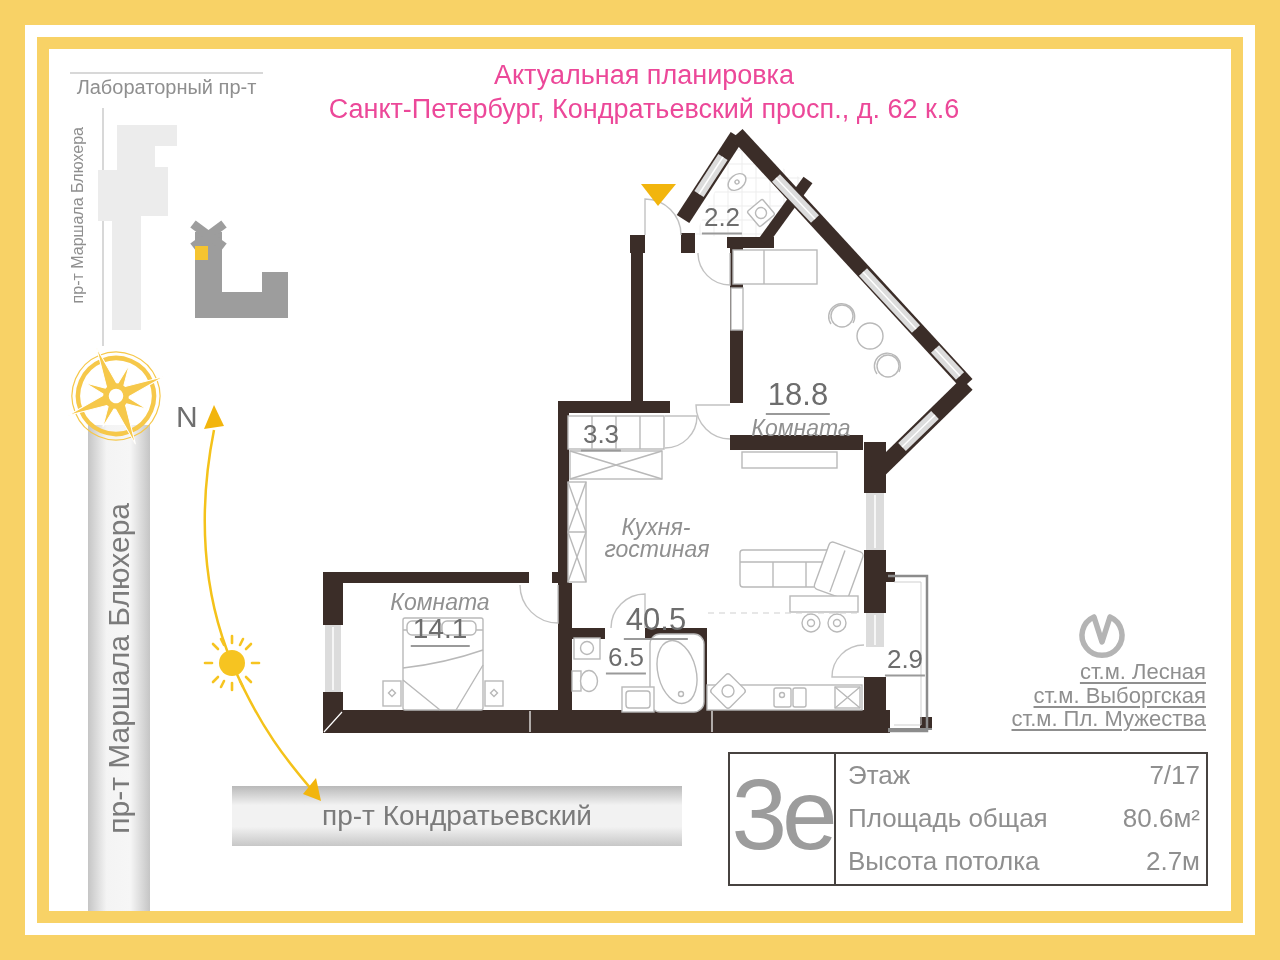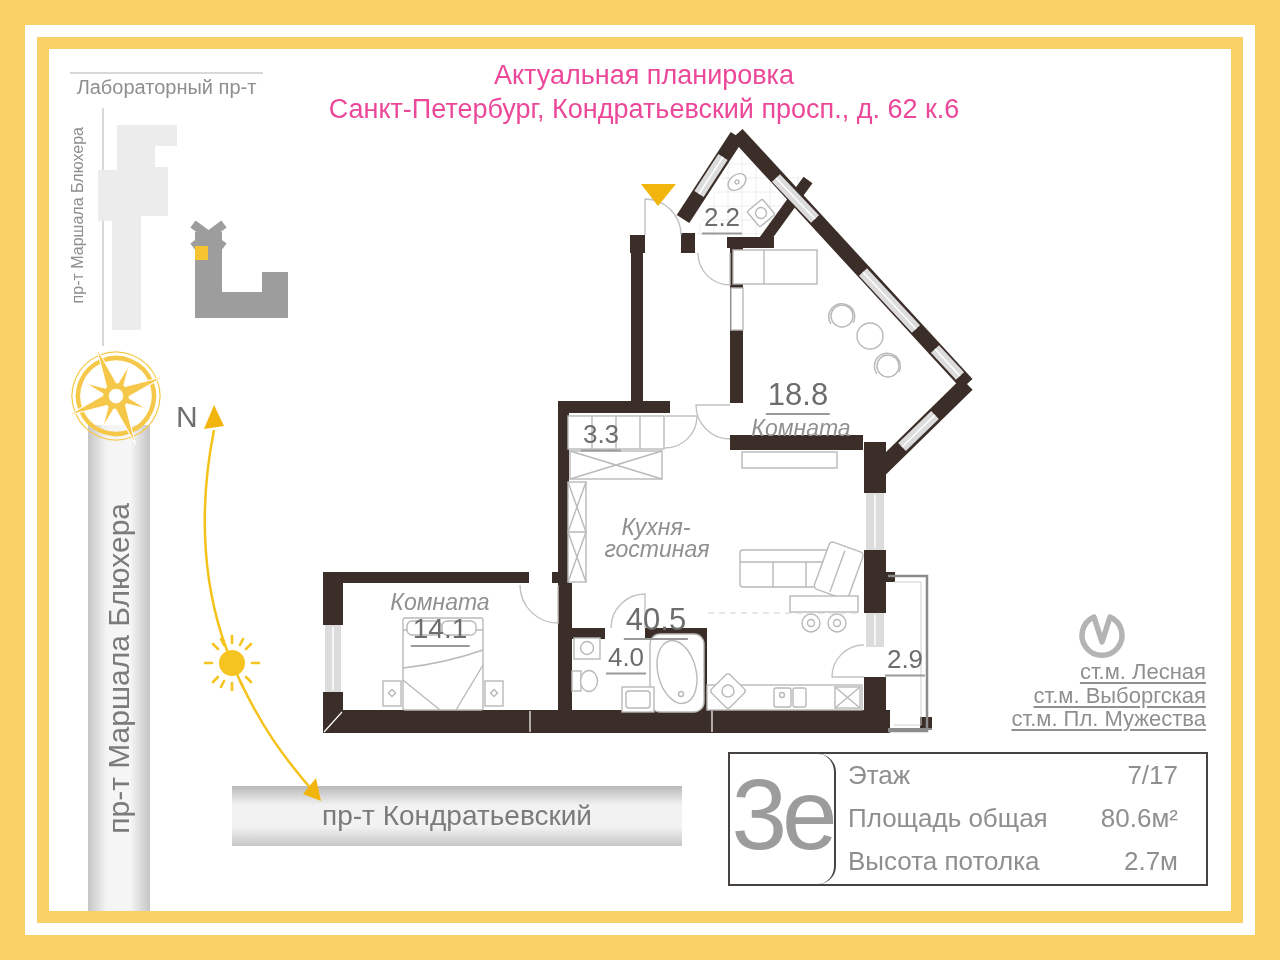--- a/index.html
+++ b/index.html
@@ -30,22 +30,22 @@
   .room-name{font-style:italic;color:#909090;font-size:23px;}
   .room-num{color:#6d6d6d;font-size:26px;border-bottom:2px solid #9a9a9a;padding:0 2px 1px 2px;}
   .num-lg{font-size:31px;}
   .num-md{font-size:28px;}
   
   .metro-stations{left:986px;top:660px;width:220px;text-align:center;font-size:22px;color:#8f8f8f;z-index:5;}
   .metro-stations .st{line-height:23.5px;text-decoration:underline;text-underline-offset:3px;text-align:right;}
   
   .info-table{left:728px;top:752px;width:476px;height:130px;border:2px solid #474340;display:flex;z-index:5;background:#fff;}
   .type-cell{width:104px;border-right:2px solid #474340;display:flex;align-items:center;justify-content:center;
-     font-size:100px;color:#9c9c9c;letter-spacing:-5px;padding-bottom:10px;border-radius:18px;}
-  .info-rows{flex:1;padding:7px 28px 9px 12px;display:flex;flex-direction:column;justify-content:space-between;
+     font-size:100px;color:#9c9c9c;letter-spacing:-5px;padding-bottom:10px;}
+  .info-rows{flex:1;padding:7px 6px 9px 12px;display:flex;flex-direction:column;justify-content:space-between;
      font-size:26px;color:#8f8f8f;}
   .info-row{display:flex;justify-content:space-between;line-height:28px;}
   svg{position:absolute;}
 </style>
 </head>
 <body>
 
 <div class="abs road-top-line"></div>
 <div class="abs road-top-label">Лабораторный пр-т</div>
 <div class="abs road-left-line"></div>
@@ -309,21 +309,21 @@
 <div class="abs plan-label" style="left:601px;top:434px;">
   <span class="room-num">3.3</span></div>
 <div class="abs plan-label room-name" style="left:656px;top:527px;">Кухня-</div>
 <div class="abs plan-label room-name" style="left:657px;top:549px;">гостиная</div>
 <div class="abs plan-label" style="left:656px;top:576px;margin-top:44px;">
   <span class="room-num num-lg">40.5</span></div>
 <div class="abs plan-label room-name" style="left:440px;top:602px;">Комната</div>
 <div class="abs plan-label" style="left:440px;top:629px;">
   <span class="room-num num-md">14.1</span></div>
 <div class="abs plan-label" style="left:626px;top:657px;">
-  <span class="room-num">4.0</span></div>
+  <span class="room-num">6.5</span></div>
 <div class="abs plan-label" style="left:905px;top:659px;">
   <span class="room-num">2.9</span></div>
 
 <div class="abs metro-stations">
   <div class="st">ст.м. Лесная</div>
   <div class="st">ст.м. Выборгская</div>
   <div class="st">ст.м. Пл. Мужества</div>
 </div>
 
 <div class="abs info-table">

